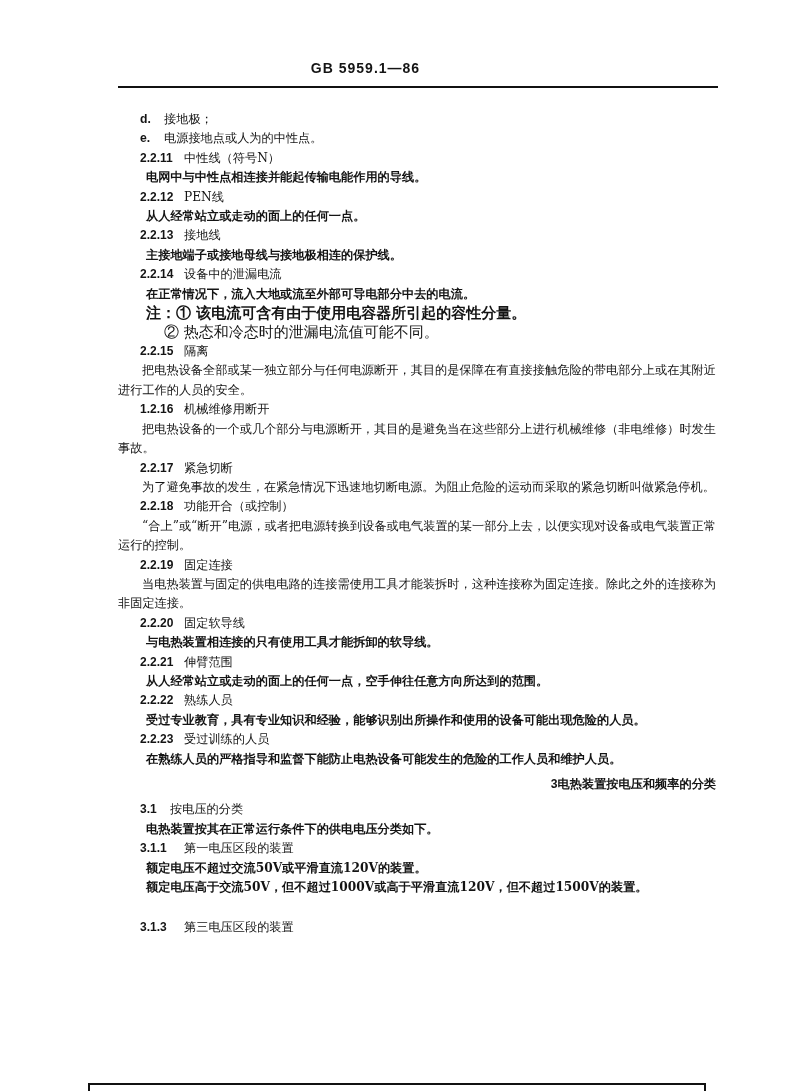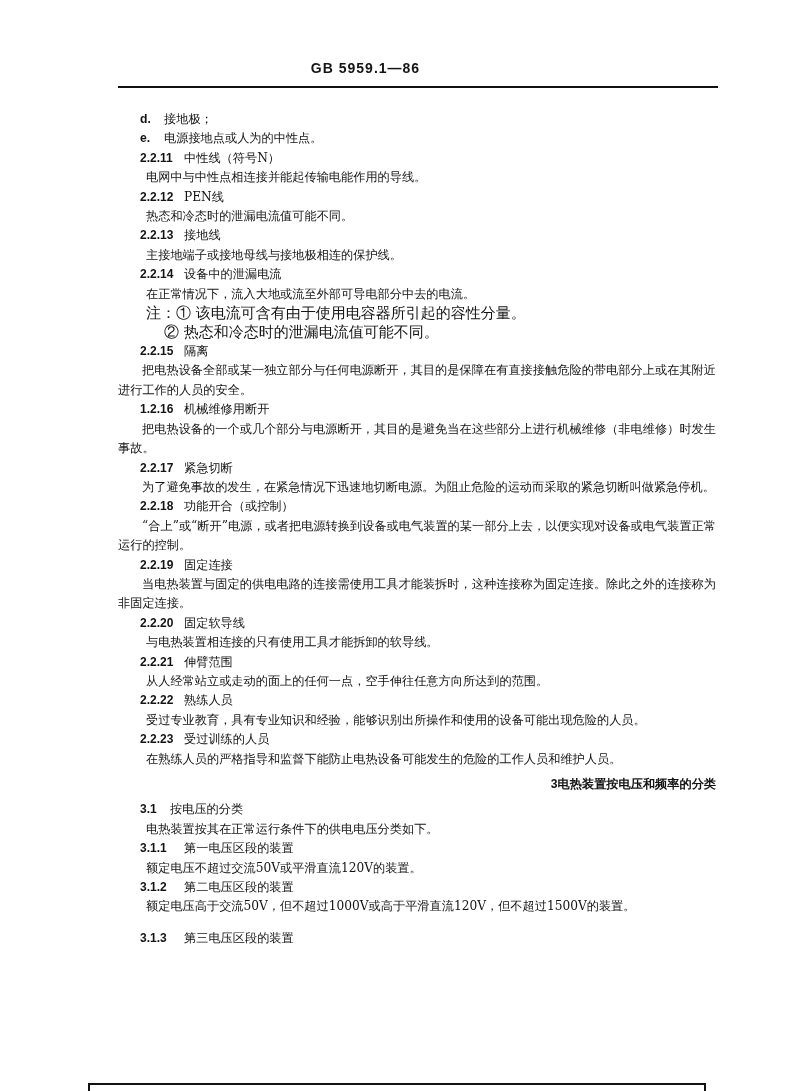--- a/index.html
+++ b/index.html
@@ -16,59 +16,59 @@
   }
   .header-rule {
     position: absolute; top: 86px; left: 118px; width: 600px; height: 2px; background: #111;
   }
   .content {
     position: absolute; top: 110px; left: 118px; width: 598px;
     font-size: 12.2px; line-height: 19.4px;
   }
   .line { white-space: nowrap; }
   .ind1 { padding-left: 22px; }
-  .ind2 { padding-left: 28px; }
+  .ind2 { padding-left: 28px; font-weight: bold; }
   .ind3 { padding-left: 46px; }
   .num {
     font-family: "Liberation Sans", "DejaVu Sans", sans-serif;
     font-weight: bold; display: inline-block; min-width: 44px; font-size: 12px;
   }
   .num-short { min-width: 30px; }
   .letter {
     font-family: "Liberation Sans", "DejaVu Sans", sans-serif;
     font-weight: bold; display: inline-block; width: 24px;
   }
   .para { text-indent: 24px; white-space: normal; text-align: justify; }
   .note { font-size: 15px; line-height: 19px; }
   .sec-head { font-weight: bold; margin-top: 6px; margin-bottom: 6px; text-align: right; }
   .sec-num {
     font-family: "Liberation Sans", "DejaVu Sans", sans-serif; font-weight: bold;
     display: inline-block; width: 24px;
   }
-  .gap-above { margin-top: 12px; }
+  .gap-above { margin-top: 21px; }
   .footer-box {
     position: absolute; top: 1083px; left: 88px; width: 618px; height: 20px;
     border: 2px solid #111; box-sizing: border-box;
   }
 </style>
 </head>
 <body>
 
 <div class="header-title">GB 5959.1—86</div>
 <div class="header-rule"></div>
 
 <div class="content">
   <div class="line ind1"><span class="letter">d.</span><span>接地极；</span></div>
   <div class="line ind1"><span class="letter">e.</span><span>电源接地点或人为的中性点。</span></div>
 
   <div class="line ind1"><span class="num">2.2.11</span><span>中性线（符号N）</span></div>
   <div class="line ind2">电网中与中性点相连接并能起传输电能作用的导线。</div>
 
   <div class="line ind1"><span class="num">2.2.12</span><span>PEN线</span></div>
-  <div class="line ind2">热态和冷态时的泄漏电流值可能不同。</div>
+  <div class="line ind2">从人经常站立或走动的面上的任何一点。</div>
 
   <div class="line ind1"><span class="num">2.2.13</span><span>接地线</span></div>
   <div class="line ind2">主接地端子或接地母线与接地极相连的保护线。</div>
 
   <div class="line ind1"><span class="num">2.2.14</span><span>设备中的泄漏电流</span></div>
   <div class="line ind2">在正常情况下，流入大地或流至外部可导电部分中去的电流。</div>
   <div class="line ind2 note">注：① 该电流可含有由于使用电容器所引起的容性分量。</div>
   <div class="line ind3 note">② 热态和冷态时的泄漏电流值可能不同。</div>
 
   <div class="line ind1"><span class="num">2.2.15</span><span>隔离</span></div>
@@ -99,19 +99,18 @@
   <div class="line ind2">在熟练人员的严格指导和监督下能防止电热设备可能发生的危险的工作人员和维护人员。</div>
 
   <div class="line sec-head"><span class="sec-num">3</span><span>电热装置按电压和频率的分类</span></div>
 
   <div class="line ind1"><span class="num num-short">3.1</span><span>按电压的分类</span></div>
   <div class="line ind2">电热装置按其在正常运行条件下的供电电压分类如下。</div>
 
   <div class="line ind1"><span class="num">3.1.1</span><span>第一电压区段的装置</span></div>
   <div class="line ind2">额定电压不超过交流50V或平滑直流120V的装置。</div>
 
-  <div class="line ind1"><span class="num">3.1.2</span><span>第二电压区段的装置</span></div>
   <div class="line ind2">额定电压高于交流50V，但不超过1000V或高于平滑直流120V，但不超过1500V的装置。</div>
 
   <div class="line ind1 gap-above"><span class="num">3.1.3</span><span>第三电压区段的装置</span></div>
 </div>
 
 <div class="footer-box"></div>
 
 </body></html>

